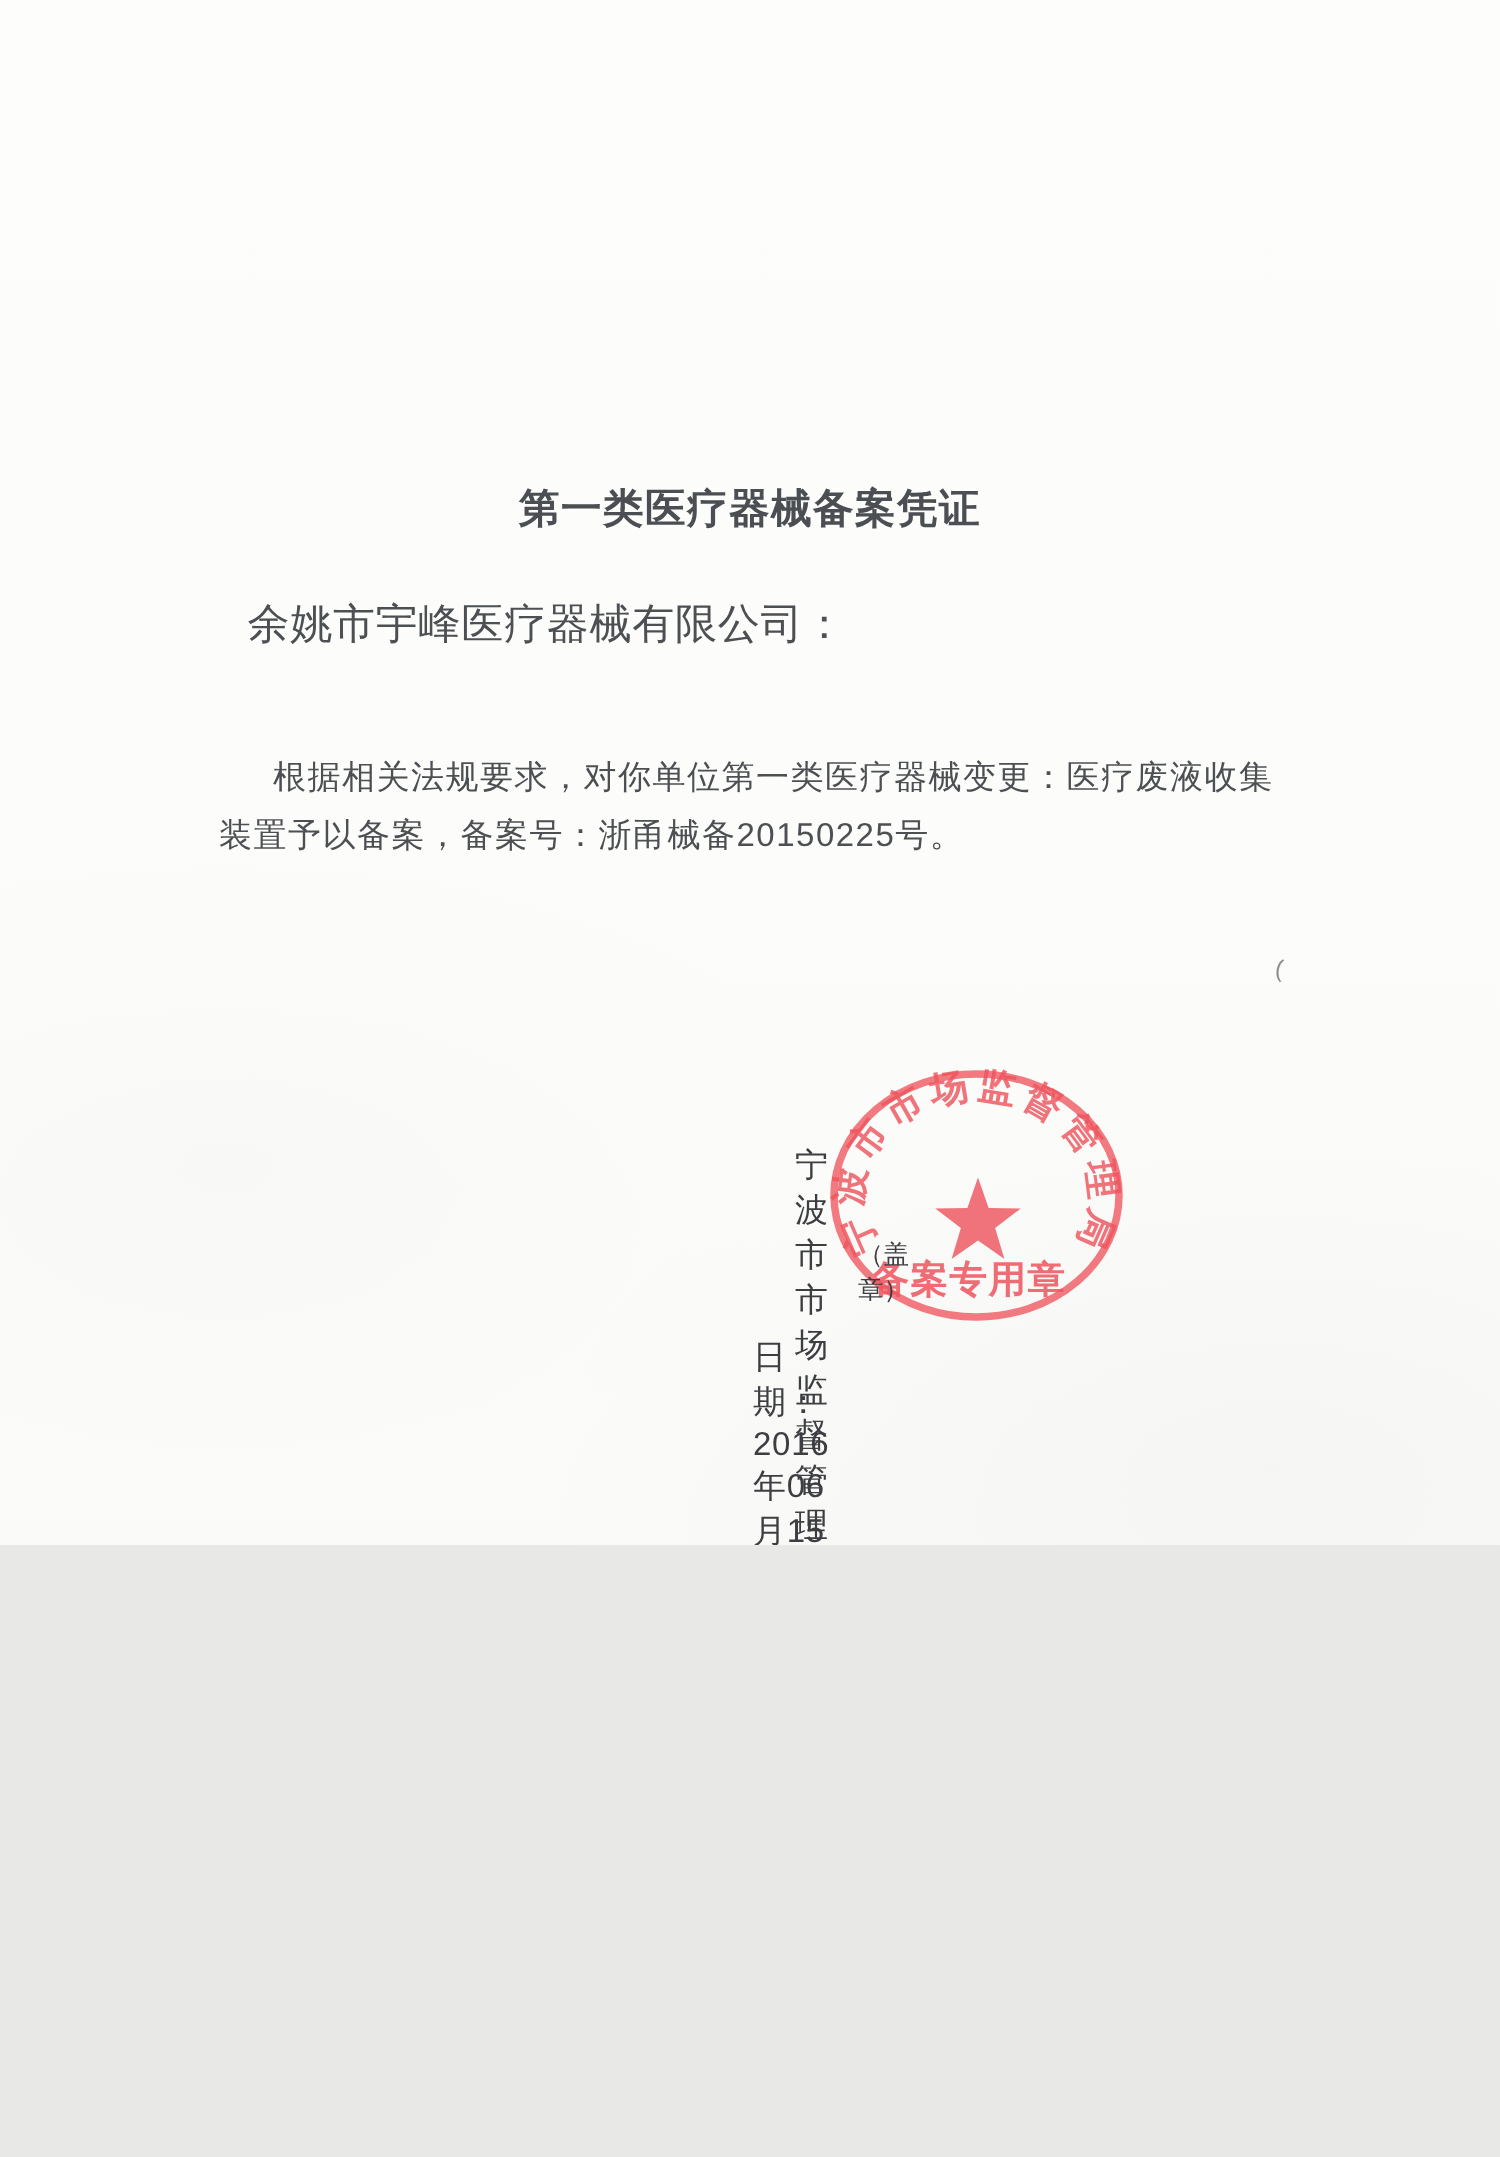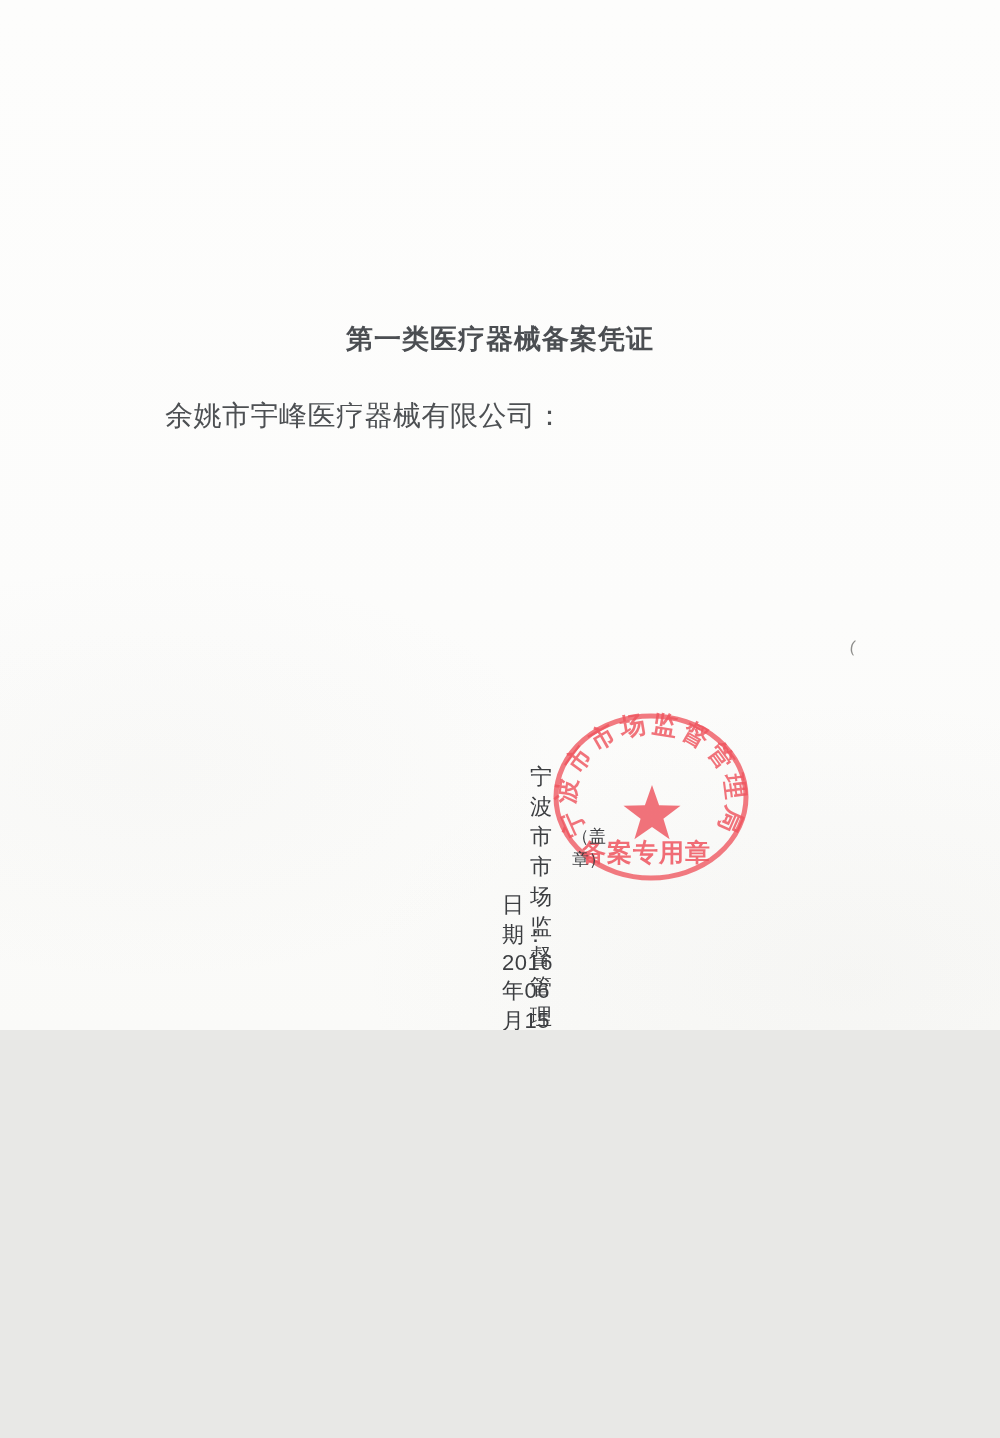--- a/index.html
+++ b/index.html
@@ -114,20 +114,24 @@
 </style>
 </head>
 <body>
 
 <div class="page">
 
   <h1 class="cert-title">第一类医疗器械备案凭证</h1>
 
   <div class="recipient">余姚市宇峰医疗器械有限公司：</div>
 
+  <div class="body-text">
+    <div class="body-line-1">根据相关法规要求，对你单位第一类医疗器械变更：医疗废液收集</div>
+    <div class="body-line-2">装置予以备案，备案号：浙甬械备20150225号。</div>
+  </div>
 
   <div class="stray-mark">(</div>
 
   <div class="stamp-area">
 
     <svg class="seal-svg" viewBox="0 0 200 174" xmlns="http://www.w3.org/2000/svg">
       <ellipse cx="100" cy="86" rx="95" ry="81" fill="none" stroke="rgba(238,84,94,0.78)" stroke-width="5"></ellipse>
       <defs>
         <path id="seal-arc-path" d="M 35.6 119.4 A 76 64 0 1 1 164.4 119.4" fill="none"></path>
       </defs>

